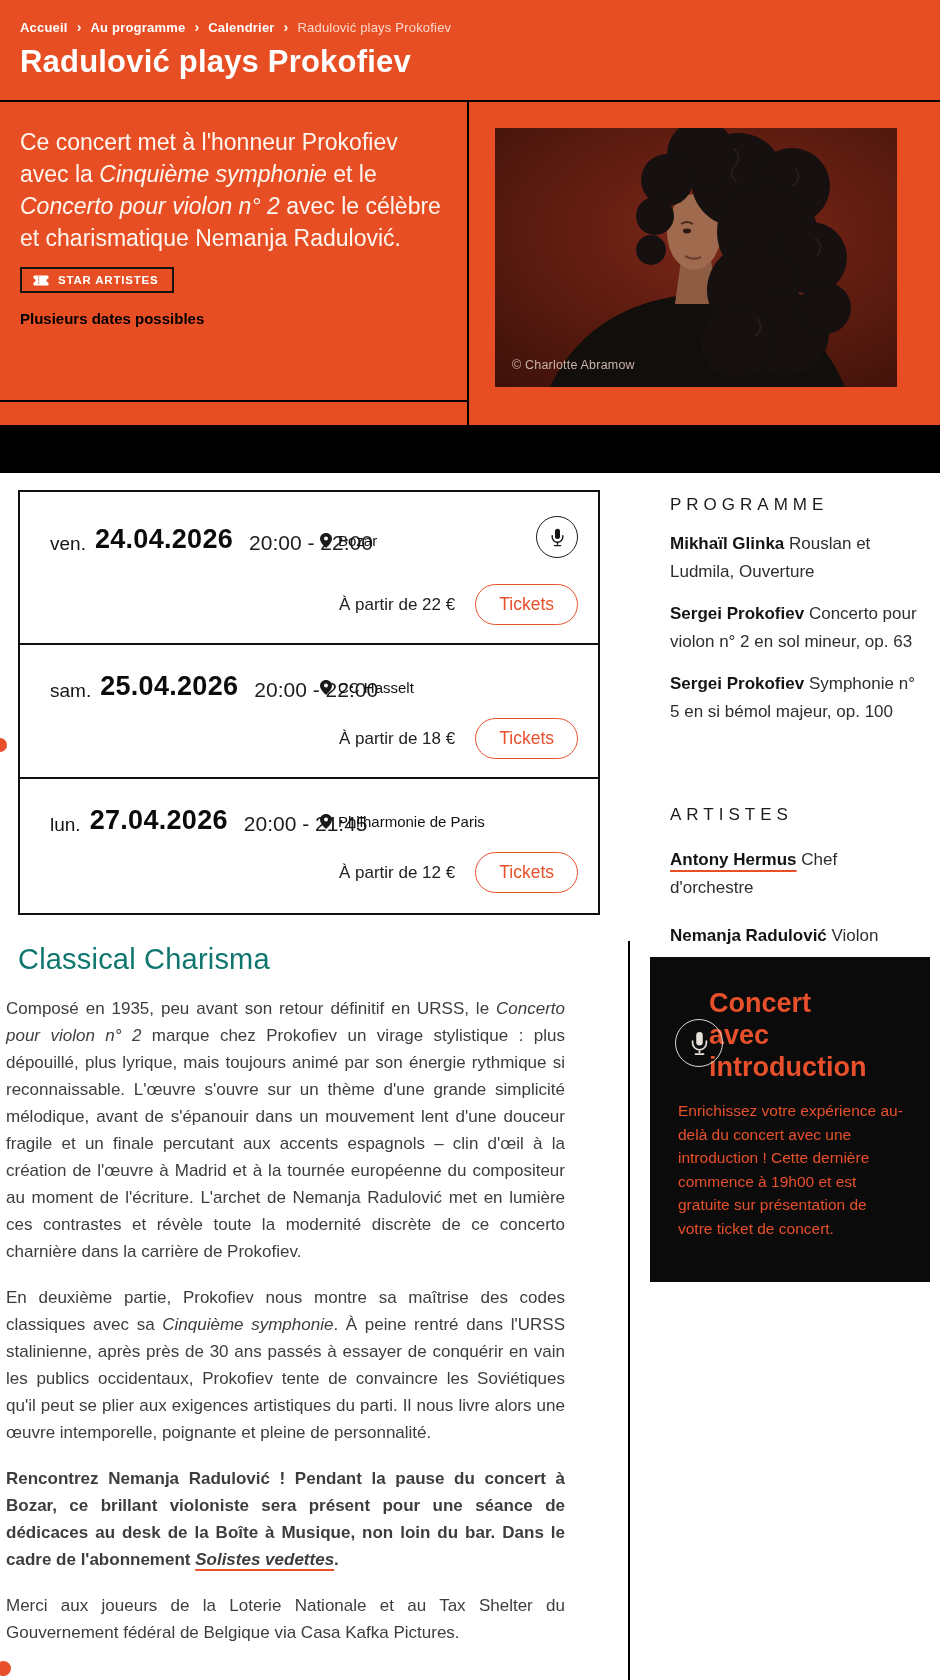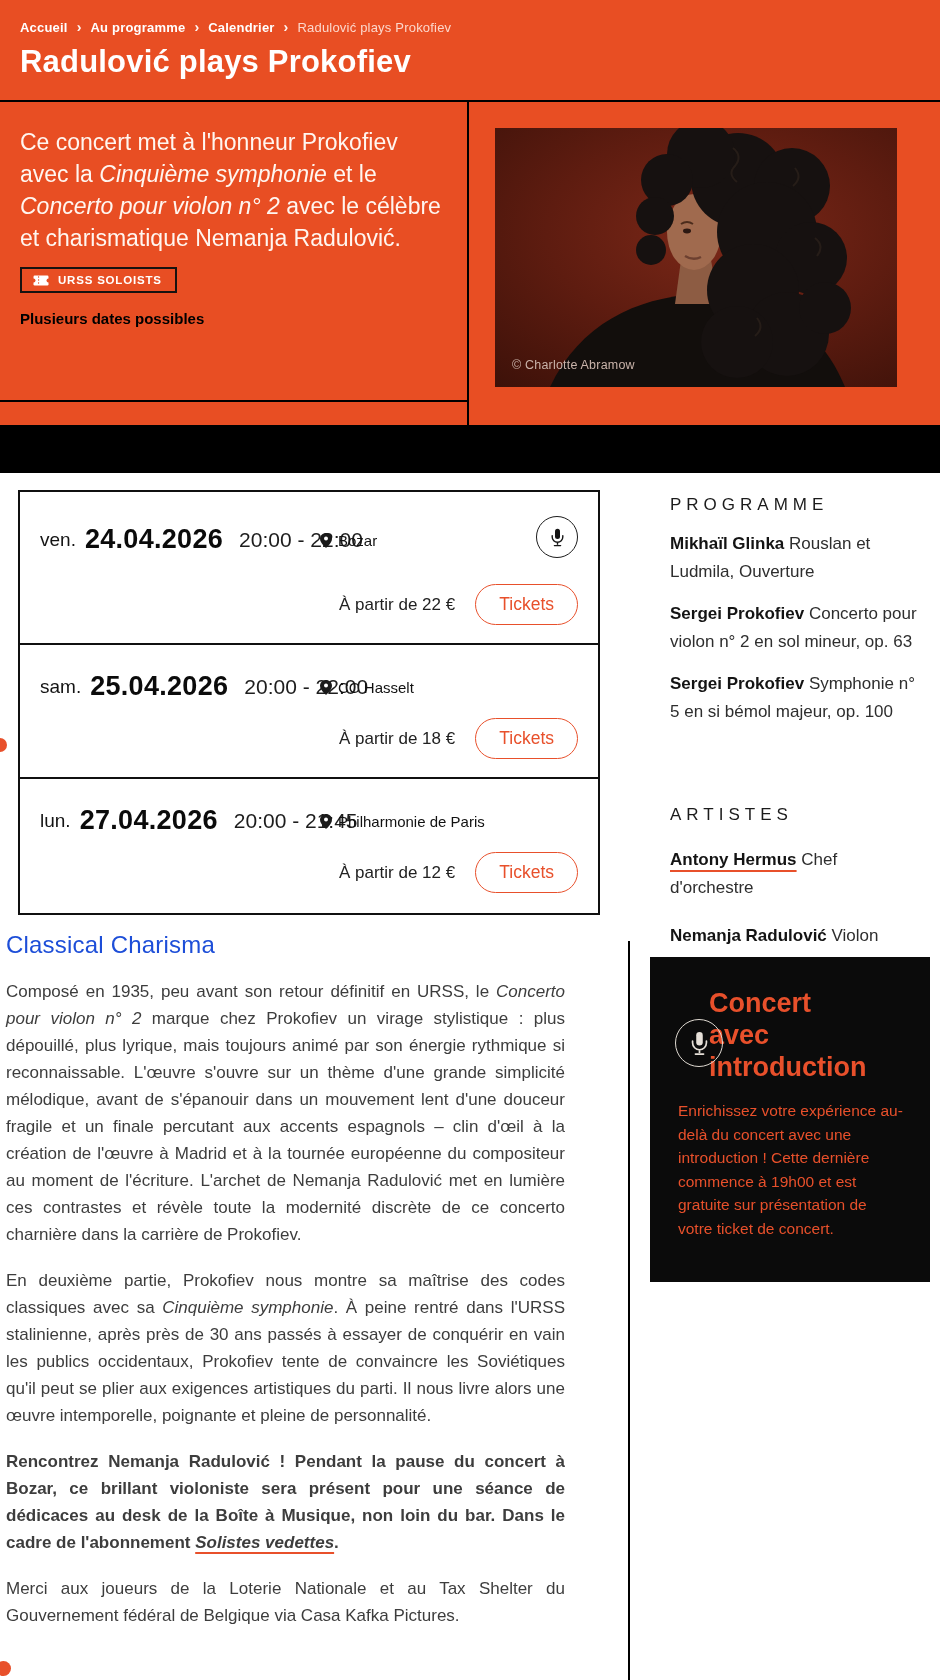--- a/index.html
+++ b/index.html
@@ -33,21 +33,21 @@
 
   .black-bar{position:absolute;top:425px;left:0;width:940px;height:48px;background:#000;}
 
   
   .events-card{position:absolute;top:490px;left:18px;width:582px;height:425px;box-sizing:border-box;
     border:2px solid #101010;background:#fff;}
   .event-row{position:relative;box-sizing:border-box;}
   .row-1{height:151px;}
   .row-2{height:134px;border-top:2px solid #101010;}
   .row-3{height:134px;border-top:2px solid #101010;}
-  .row-head{position:absolute;left:20px;top:32px;display:flex;align-items:center;white-space:nowrap;}
+  .row-head{position:absolute;left:30px;top:32px;display:flex;align-items:flex-end;white-space:nowrap;}
   .row-2 .row-head,.row-3 .row-head{top:26px;}
   .day{font-size:19px;color:#141414;margin-right:9px;}
   .date{font-size:27px;font-weight:600;color:#0b0b0b;letter-spacing:.3px;}
   .time{font-size:21px;color:#1d1d1d;margin-left:16px;}
   .venue{position:absolute;left:300px;top:40px;display:flex;align-items:center;gap:6px;font-size:15px;color:#111;}
   .row-2 .venue,.row-3 .venue{top:34px;}
   .mic-badge{position:absolute;top:24px;right:20px;width:40px;height:40px;border:1.6px solid #1c1c1c;
     border-radius:50%;display:flex;align-items:center;justify-content:center;background:#fff;}
   .row-cta{position:absolute;right:20px;bottom:18px;display:flex;align-items:center;}
   .price{font-size:17px;color:#222;margin-right:20px;white-space:nowrap;}
@@ -74,21 +74,21 @@
     background:#0b0b0b;padding:30px 26px 0 26px;}
   .mic-circle{position:absolute;left:25px;top:62px;width:46px;height:46px;border:1.5px solid #ded8d0;
     border-radius:50%;display:flex;align-items:center;justify-content:center;}
   .card-title{margin-left:33px;font-size:27px;line-height:32px;font-weight:700;color:#e8502b;}
   .card-body{margin:16px 0 0 2px;font-size:15.5px;line-height:23.5px;color:#e8502b;font-weight:500;}
 
   .vline{position:absolute;left:628px;top:941px;width:2px;height:739px;background:#000;}
 
   
   .article{position:absolute;left:6px;top:931px;width:559px;}
-  .article h2{margin:0;font-size:24px;font-weight:500;color:#1d4ed8;letter-spacing:.2px;}
+  .article h2{margin:12px;font-size:29px;font-weight:500;color:#0f766e;letter-spacing:.2px;}
   .article p{margin:19px 0 0 0;font-size:17px;line-height:27px;color:#3d3d3d;text-align:justify;}
   .article p i{font-style:italic;}
   .p-bold{font-weight:700;color:#141414;}
   .p-italic{color:#333;}
   .sv-link{font-style:italic;cursor:pointer;text-decoration:underline;text-decoration-color:#e8502b;
     text-decoration-thickness:2px;text-underline-offset:4px;}
 </style>
 </head>
 <body>
 
@@ -110,21 +110,21 @@
     <p class="intro"><span>Ce concert met à l'honneur Prokofiev avec la </span><i>Cinquième symphonie</i><span> et le </span><i>Concerto pour violon n° 2</i><span> avec le célèbre et charismatique Nemanja Radulović.</span></p>
     <div class="badge">
       <span style="display:flex;">
         <svg width="16" height="11" viewBox="0 0 16 11">
           <rect x="0.5" y="0.5" width="15" height="10" rx="1.2" fill="#ffffff"></rect>
           <circle cx="0.5" cy="5.5" r="2" fill="#e84e23"></circle>
           <circle cx="15.5" cy="5.5" r="2" fill="#e84e23"></circle>
           <line x1="5.6" y1="1.2" x2="5.6" y2="9.8" stroke="#e84e23" stroke-width="0.9" stroke-dasharray="1.6 1.4"></line>
         </svg>
       </span>
-      <span>URSS SOLOISTS</span>
+      <span>STAR ARTISTES</span>
     </div>
     <div class="dates-label">Plusieurs dates possibles</div>
   </div>
 
   <figure class="photo">
     <svg width="435" height="259" viewBox="0 0 435 259">
       <defs>
         <radialGradient id="pbg" cx="52%" cy="40%" r="80%">
           <stop offset="0" stop-color="#7c2818"></stop>
           <stop offset="0.5" stop-color="#5e1c10"></stop>

